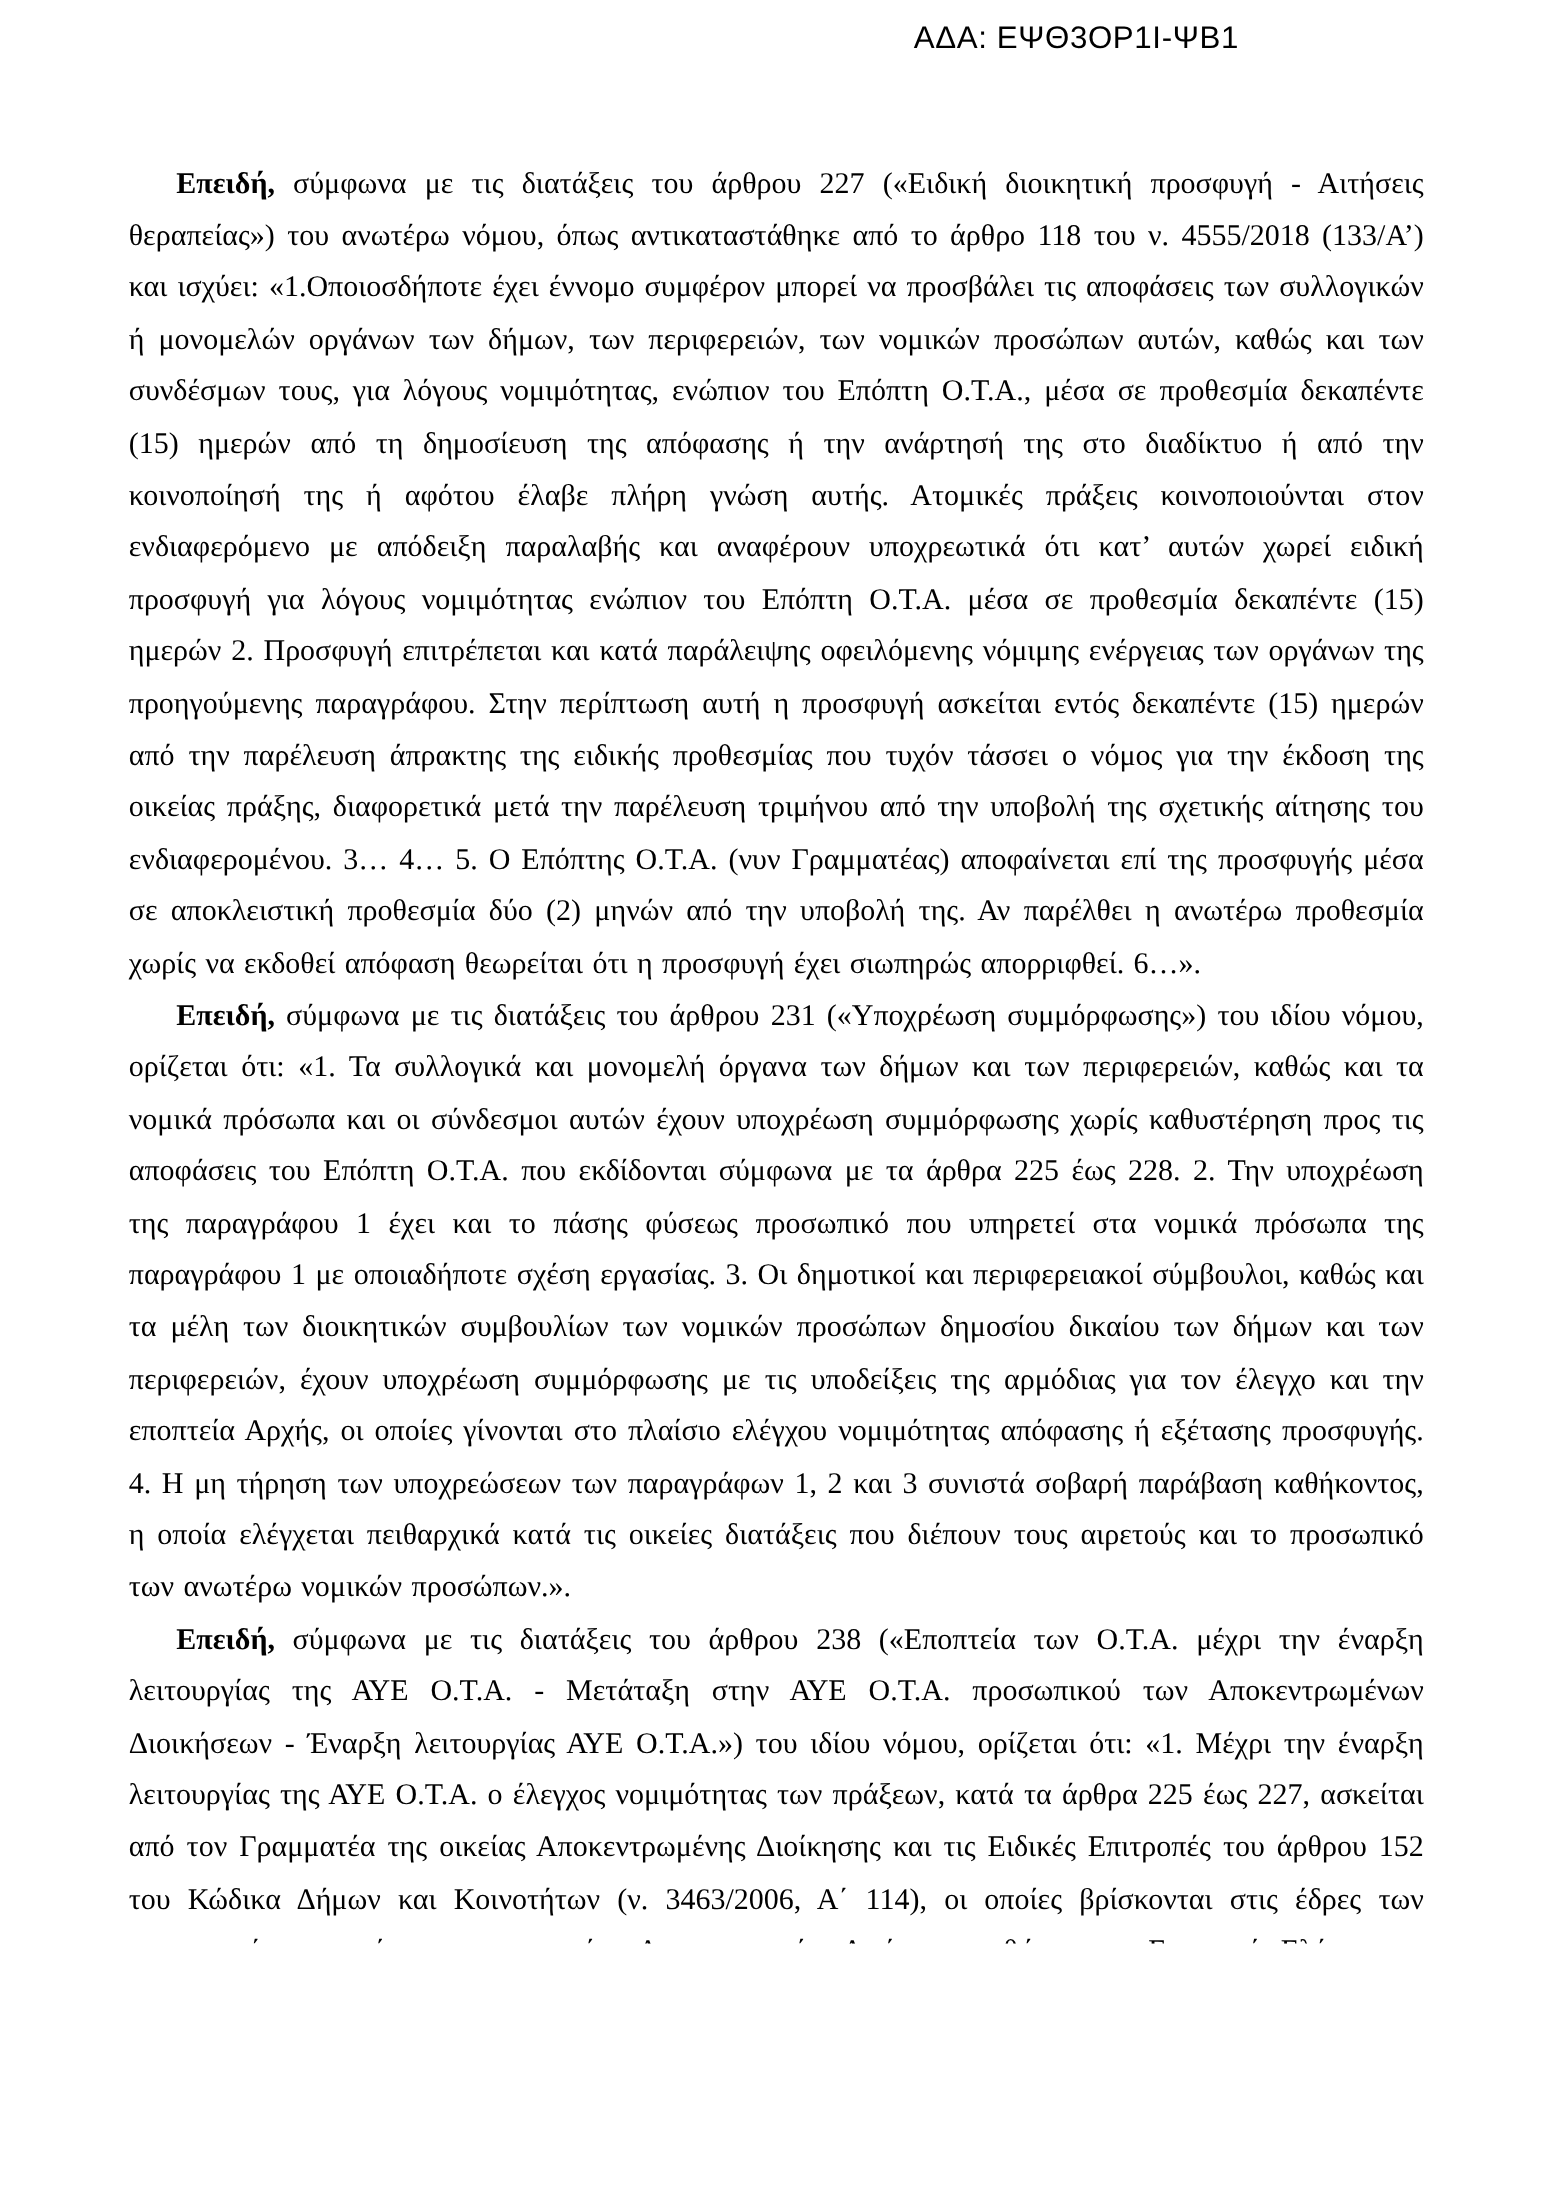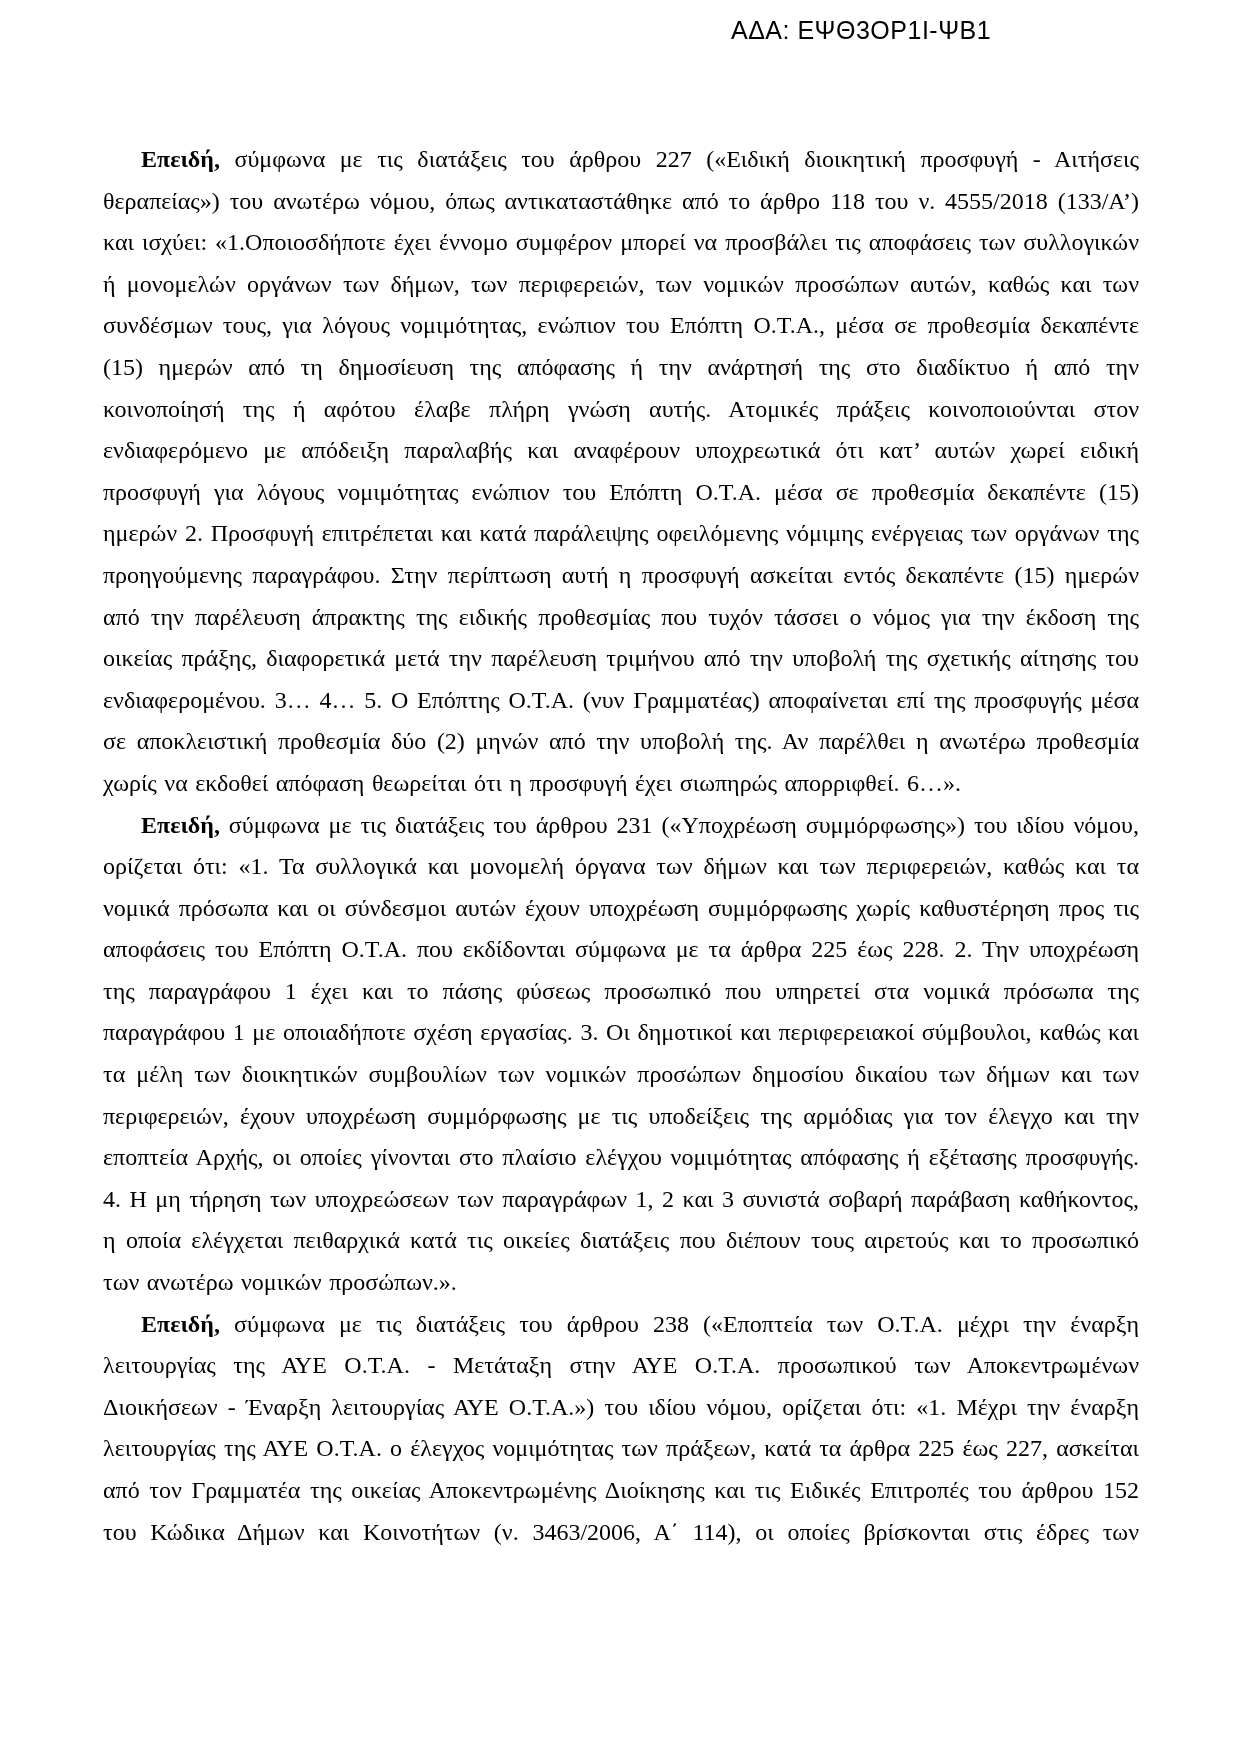--- a/index.html
+++ b/index.html
@@ -22,21 +22,21 @@
     font-family: "Liberation Sans", sans-serif;
     font-size: 25px;
     font-weight: 400;
     letter-spacing: 0.5px;
     color: #000000;
     white-space: nowrap;
   }
   .content {
     position: absolute;
     left: 103px;
-    top: 139px;
+    top: 127px;
     width: 1036px;
     font-family: "Liberation Serif", "DejaVu Serif", serif;
     font-size: 24px;
     line-height: 41.6px;
     text-align: justify;
     -moz-text-align-last: left;
     text-align-last: left;
     color: #000000;
   }
   .content p {

